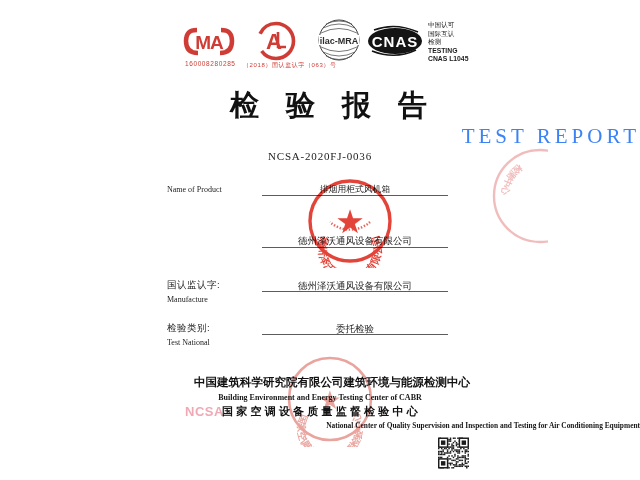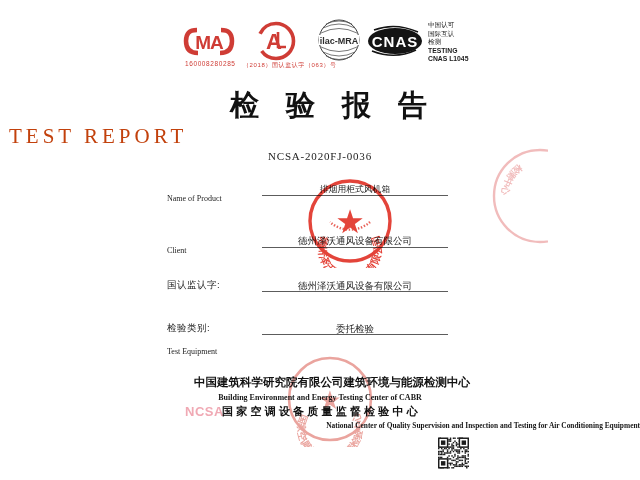--- a/index.html
+++ b/index.html
@@ -15,33 +15,33 @@
   .cnas-block{position:absolute;left:428px;top:21px;width:60px;line-height:8.6px;font-size:6.6px;color:#1b1b1b;}
   .cnas-block .b{font-weight:bold;font-size:6.8px;}
   
   .title-cn{
     position:absolute;left:0;right:0;top:86px;text-align:center;
     font-size:29px;font-weight:bold;letter-spacing:27px;padding-left:20px;
     color:#111;
     margin-left:24px;
   }
   .title-en{
-    position:absolute;left:0;right:0;top:124px;text-align:left;
+    position:absolute;left:0;right:0;top:124px;text-align:right;
     font-family:"Liberation Serif","DejaVu Serif",serif;
-    font-size:21px;letter-spacing:4px;padding-left:9px;color:#c2410c;
+    font-size:21px;letter-spacing:4px;padding-left:20px;color:#3b82f6;
   }
   .report-no{
     position:absolute;left:0;right:0;top:150px;text-align:center;
     font-family:"Liberation Serif","DejaVu Serif",serif;
     font-size:11px;letter-spacing:.8px;color:#222;
   }
   
   .frow{position:absolute;left:167px;width:420px;}
   .frow .lcn{font-size:9.5px;letter-spacing:.5px;color:#1e1e1e;}
-  .frow .len{font-family:"Liberation Serif","DejaVu Serif",serif;font-size:8px;margin-top:12px;color:#222;}
+  .frow .len{font-family:"Liberation Serif","DejaVu Serif",serif;font-size:8px;margin-top:3px;color:#222;}
   .fline{position:absolute;left:262px;width:186px;height:1px;background:#5c5c5c;}
   .fval{position:absolute;left:262px;width:186px;text-align:center;font-size:9.5px;color:#1d1d1d;white-space:nowrap;}
   .fval.small{font-size:8.8px;}
   
   .foot-cn1{position:absolute;left:16px;right:0;top:375px;text-align:center;font-size:11.5px;font-weight:bold;color:#111;padding-left:8px;}
   .foot-en1{position:absolute;left:0;right:0;top:393px;text-align:center;
     font-family:"Liberation Serif","DejaVu Serif",serif;font-size:8px;font-weight:bold;color:#161616;}
   .foot-cn2{position:absolute;left:0;right:0;top:404px;text-align:center;
     font-size:11px;font-weight:bold;letter-spacing:3.2px;padding-left:3px;color:#111;}
   .foot-en2{position:absolute;left:0;right:0;top:421px;text-align:right;
@@ -101,34 +101,34 @@
 <div class="title-en">TEST REPORT</div>
 <div class="report-no">NCSA-2020FJ-0036</div>
 
 <div class="frow" style="top:182px">
   <div class="len">Name of Product</div>
 </div>
 <div class="fval small" style="top:184px">排烟用柜式风机箱</div>
 <div class="fline" style="top:195px"></div>
 
 <div class="frow" style="top:234px">
-  <div class="len">Client</div>
 </div>
 <div class="fval" style="top:235px">德州泽沃通风设备有限公司</div>
 <div class="fline" style="top:247px"></div>
 
 <div class="frow" style="top:279px">
   <div class="lcn">国认监认字:</div>
+  <div class="len">Manufacture</div>
 </div>
 <div class="fval" style="top:280px">德州泽沃通风设备有限公司</div>
 <div class="fline" style="top:291px"></div>
 
 <div class="frow" style="top:322px">
   <div class="lcn">检验类别:</div>
-  <div class="len">Test Equipment</div>
+  <div class="len">Test National</div>
 </div>
 <div class="fval" style="top:323px">委托检验</div>
 <div class="fline" style="top:334px"></div>
 
 <svg class="stamp" style="left:304px;top:176px;opacity:.88" width="92" height="92" viewBox="0 0 92 92">
   <circle cx="46" cy="45" r="40" fill="none" stroke="#e02a1e" stroke-width="3.4"></circle>
   <defs>
     <path id="arcMain" d="M 19 58 A 31 31 0 1 0 73 58" fill="none"></path>
   </defs>
   <text font-size="10" fill="#e02a1e" font-weight="bold" font-family="'DejaVu Sans',sans-serif">

